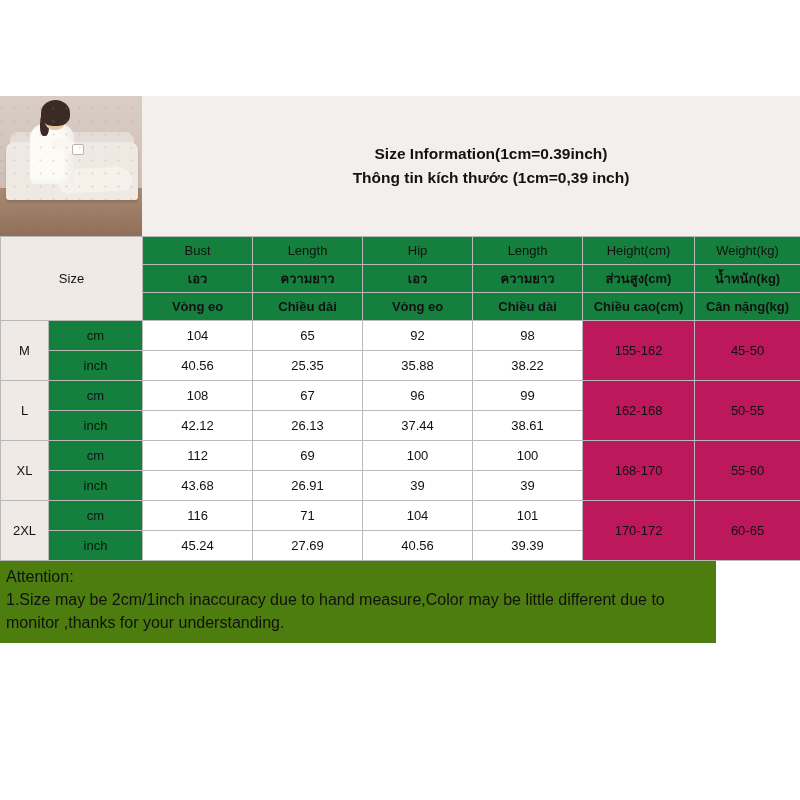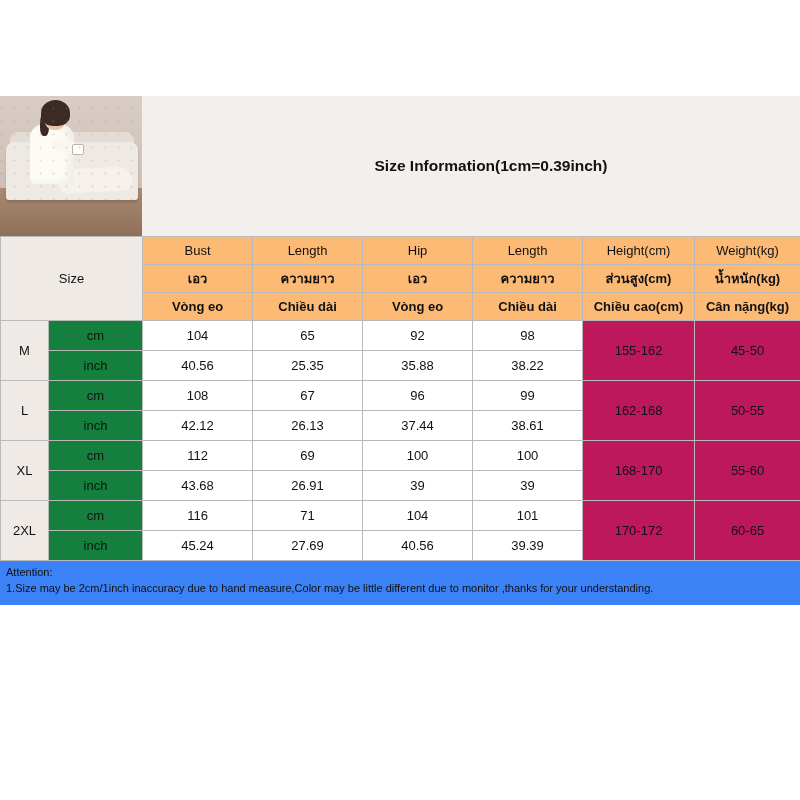--- a/index.html
+++ b/index.html
@@ -128,21 +128,21 @@
     border: 1px solid #b9b9b9;
     text-align: center;
     vertical-align: middle;
     font-size: 13px;
     color: #111;
     padding: 0;
     height: 27px;
     font-weight: normal;
   }
   .hdr-cell {
-    background: #fdba74;
+    background: #15803d;
     font-weight: bold;
     font-size: 13.5px;
   }
   .hdr-cell.sub {
     font-weight: bold;
     margin-top: 44px;
   }
   .size-label-cell {
     background: #efeae6;
     font-weight: bold;
@@ -162,25 +162,25 @@
     background: #be185d;
     font-size: 13px;
   }
   .val {
     background: #ffffff;
   }
   .row-tall { height: 30px; }
 
   
   .attention {
-    width: 800px;
+    width: 716px;
     padding: 4px 6px 8px 6px;
     box-sizing: border-box;
-    background: #3b82f6;
-    font-size: 11px;
+    background: #4d7c0f;
+    font-size: 16px;
     line-height: 1.45;
     color: #111;
   }
   .attention .line { white-space: normal; }
 </style>
 </head>
 <body>
 
 <div class="page">
   <div class="chart">
@@ -195,20 +195,21 @@
         <div class="ph-body"></div>
         <div class="ph-arm"></div>
         <div class="ph-cup"></div>
         <div class="ph-hair2"></div>
         <div class="ph-head"></div>
         <div class="ph-hair"></div>
         <div class="ph-dots"></div>
       </div>
       <div class="header-titles">
         <div class="t">Size Information(1cm=0.39inch)</div>
+        <div class="t">Thông tin kích thước (1cm=0,39 inch)</div>
       </div>
     </div>
 
     <table class="size-table">
       <colgroup>
         <col style="width:48px">
         <col style="width:94px">
         <col style="width:110px">
         <col style="width:110px">
         <col style="width:110px">

